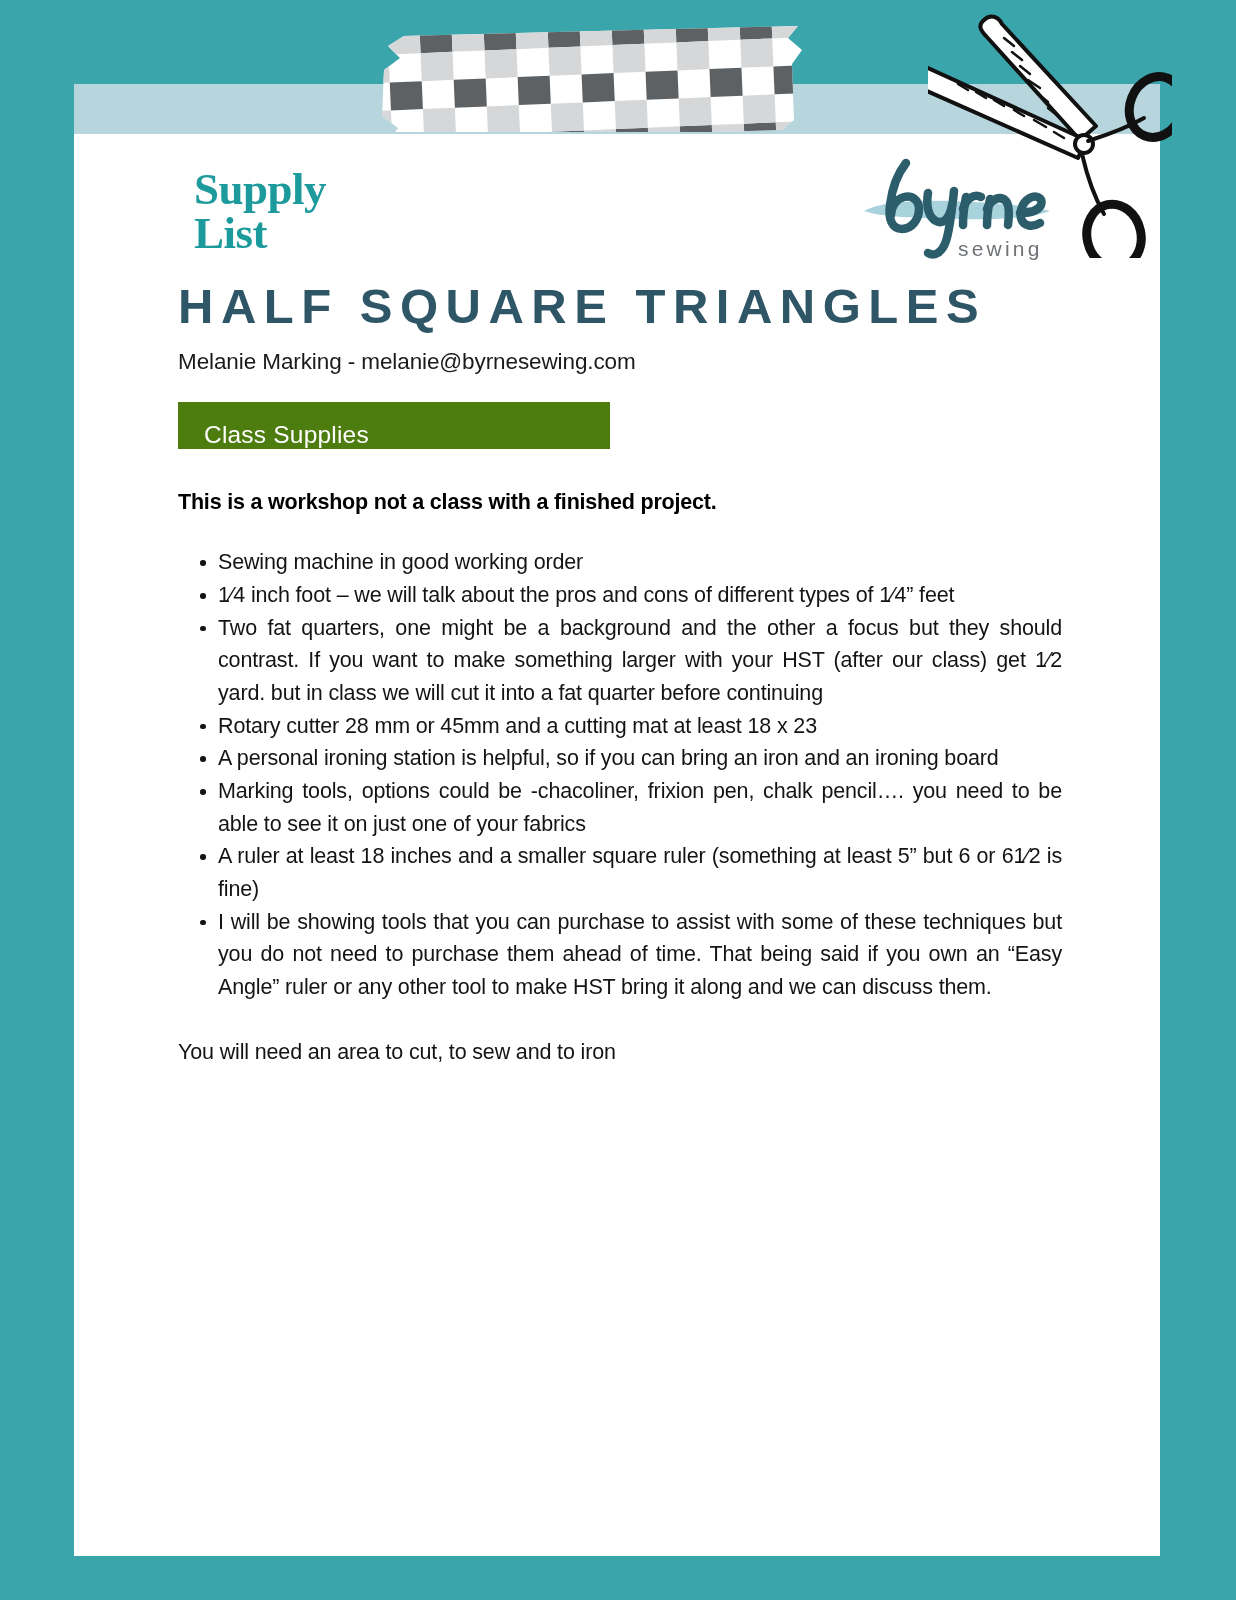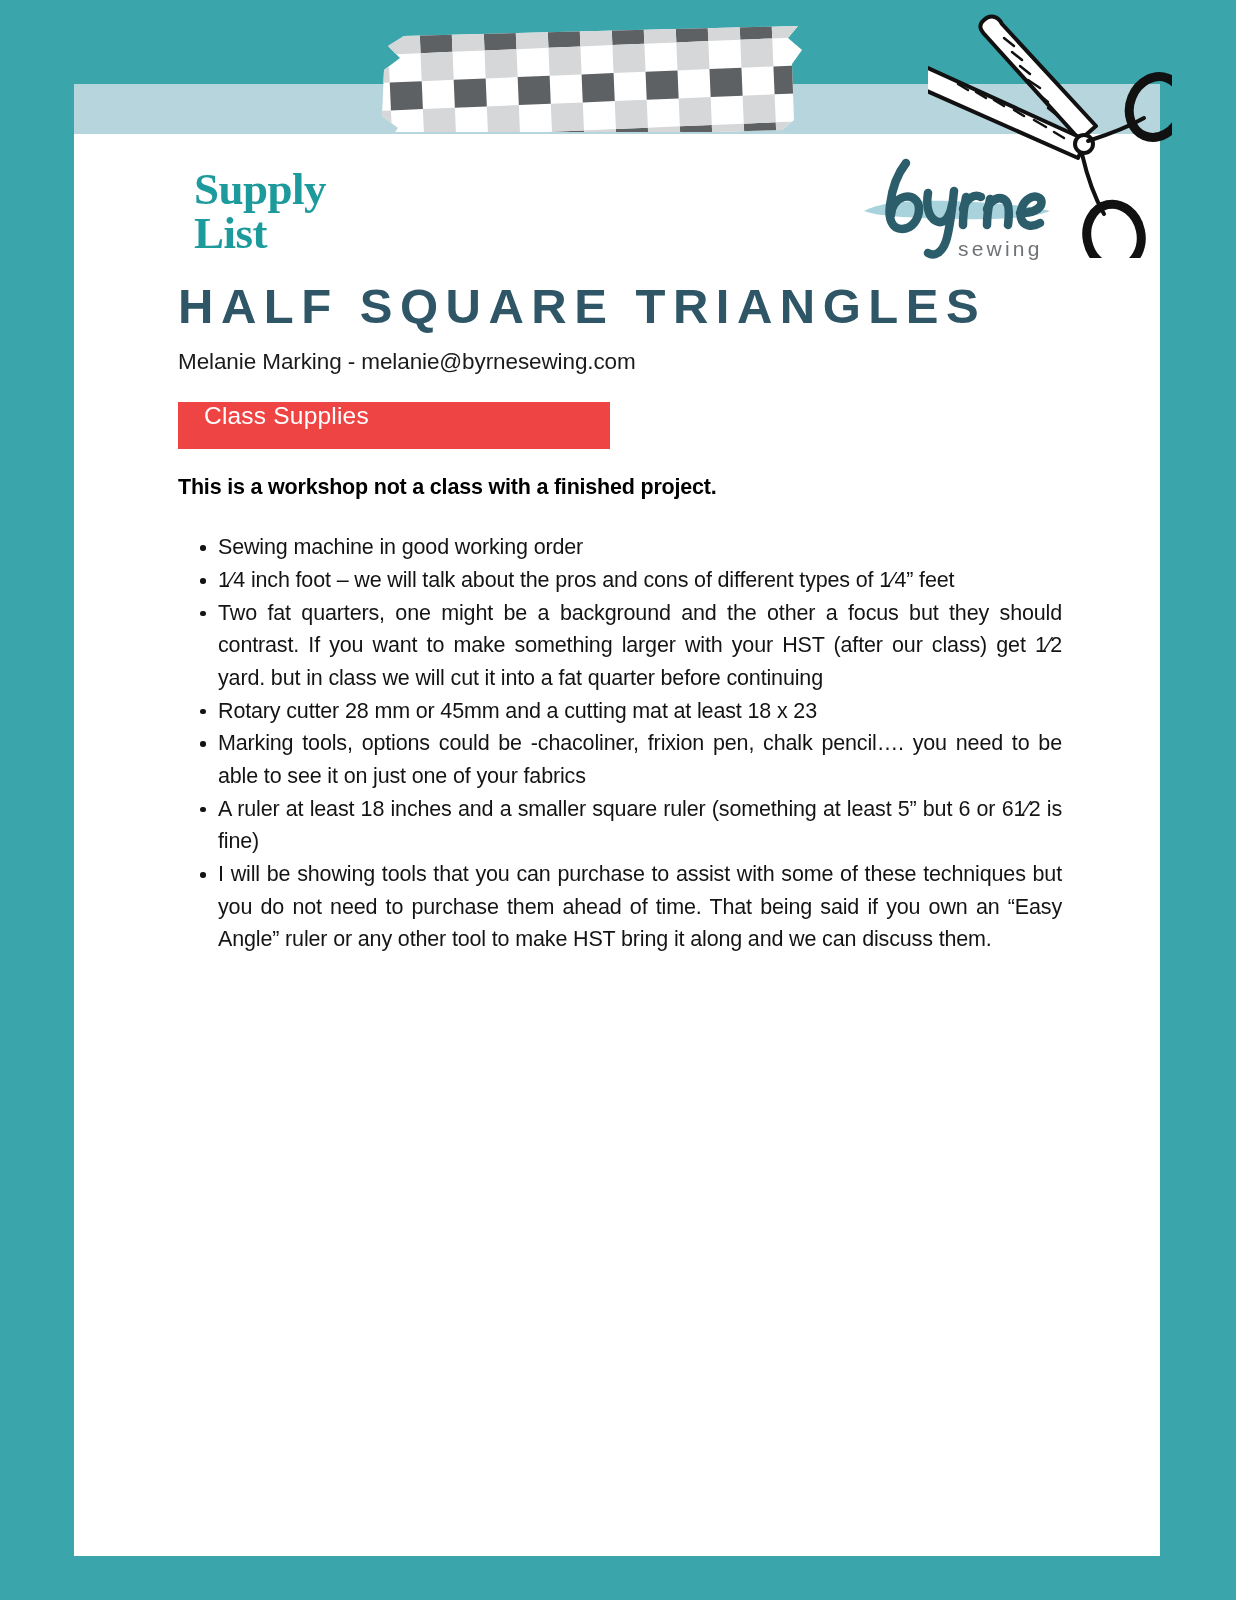--- a/index.html
+++ b/index.html
@@ -95,35 +95,35 @@
     font-weight: normal;
     letter-spacing: -0.1px;
     margin: 16px 0 0 0;
   }
 
   
   #section-bar {
     margin-top: 27px;
     width: 432px;
     height: 47px;
-    background: #ef4444;
+    background: #4d7c0f;
     display: flex;
-    align-items: flex-start;
+    align-items: flex-end;
   }
   #section-bar-label {
     color: #ffffff;
     font-size: 24.5px;
     letter-spacing: 0.2px;
     padding-left: 26px;
     font-weight: normal;
   }
 
   
   #intro-block {
-    margin-top: 22px;
+    margin-top: 37px;
     width: 905px;
   }
   .intro-line {
     color: #000000;
     font-size: 21.5px;
     font-weight: bold;
     line-height: 1.52;
     font-stretch: condensed;
     letter-spacing: -0.2px;
     margin: 0;
@@ -344,19 +344,21 @@
 
   <div id="intro-block">
     <p class="intro-line">This is a workshop not a class with a finished project.</p>
   </div>
 
   <ul id="supply-bullets">
     <li>Sewing machine in good working order</li>
     <li>1⁄4 inch foot – we will talk about the pros and cons of different types of 1⁄4” feet</li>
     <li>Two fat quarters, one might be a background and the other a focus but they should contrast. If you want to make something larger with your HST (after our class) get 1⁄2 yard. but in class we will cut it into a fat quarter before continuing</li>
     <li>Rotary cutter 28 mm or 45mm and a cutting mat at least 18 x 23</li>
+    <li>A personal ironing station is helpful, so if you can bring an iron and an ironing board</li>
     <li>Marking tools, options could be -chacoliner, frixion pen, chalk pencil…. you need to be able to see it on just one of your fabrics</li>
     <li>A ruler at least 18 inches and a smaller square ruler (something at least 5” but 6 or 61⁄2 is fine)</li>
     <li>I will be showing tools that you can purchase to assist with some of these techniques but you do not need to purchase them ahead of time. That being said if you own an “Easy Angle” ruler or any other tool to make HST bring it along and we can discuss them.</li>
   </ul>
 
+  <p id="closing-note">You will need an area to cut, to sew and to iron</p>
 
 </div>
 
 </body></html>

